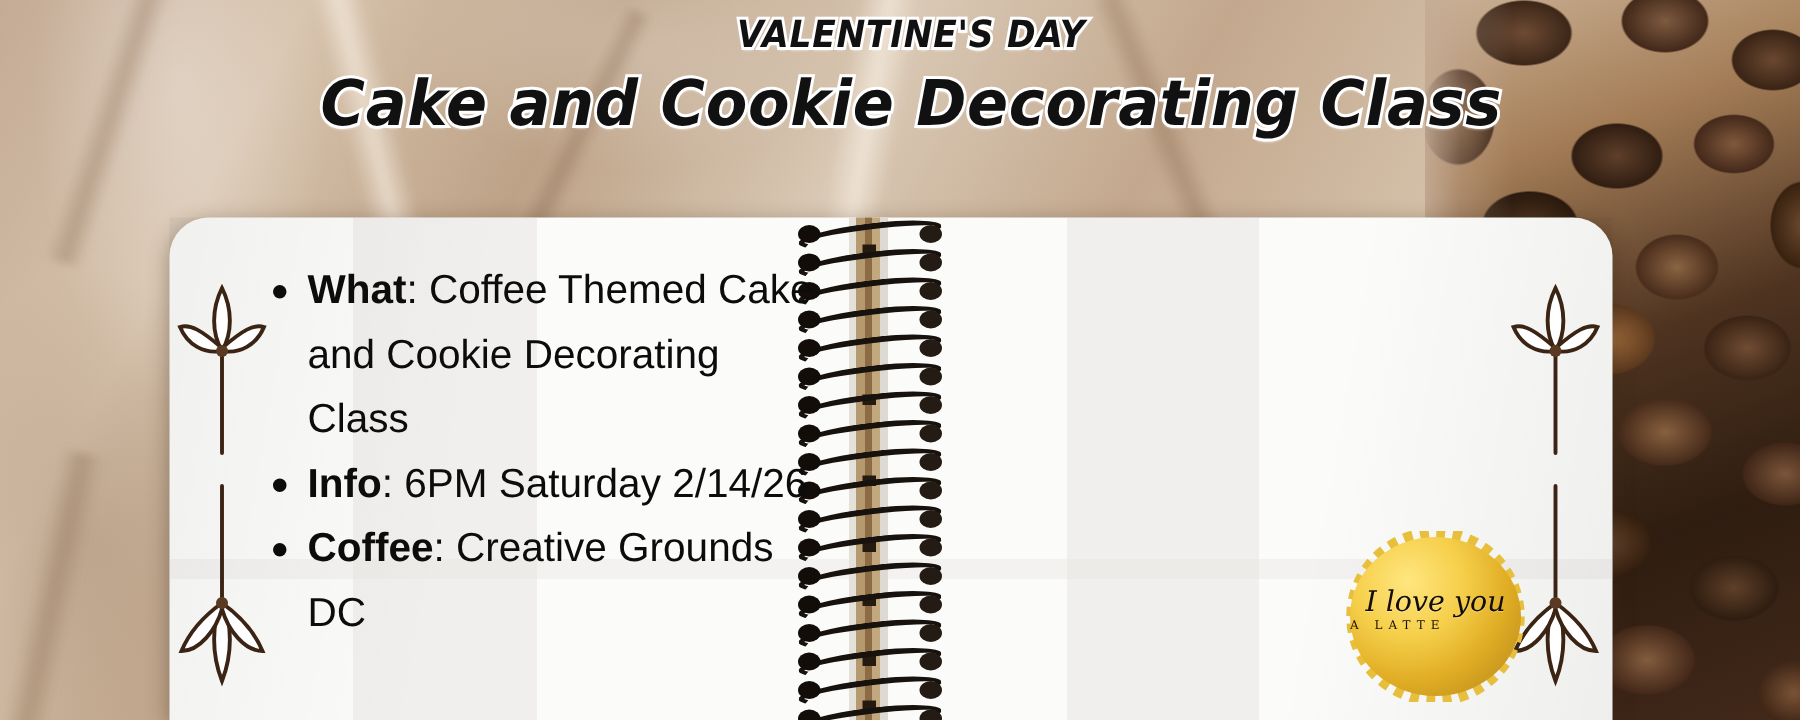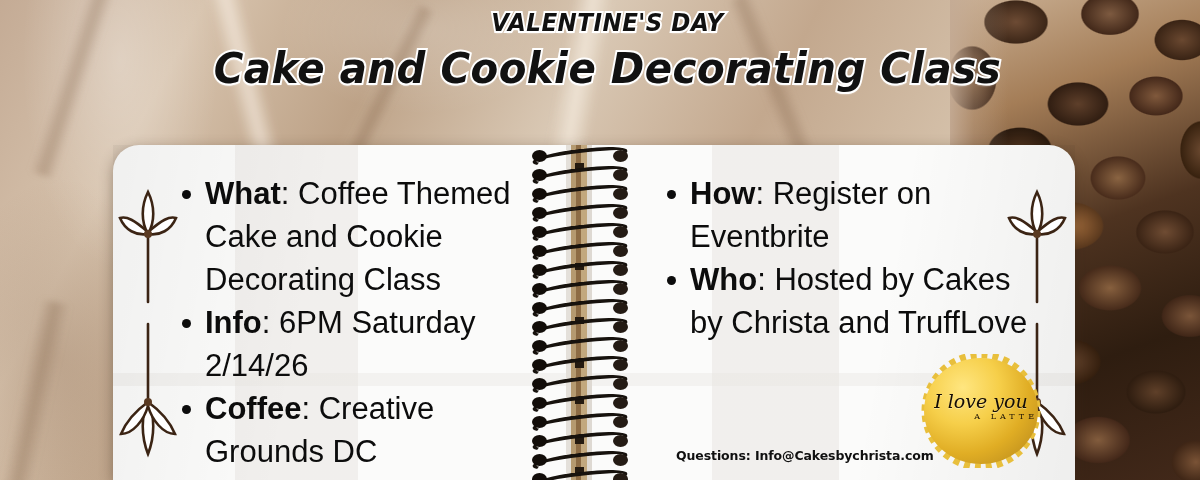--- a/index.html
+++ b/index.html
@@ -110,52 +110,52 @@
   .hl-sm{font-size:25px;line-height:30px;transform:scaleX(.92);}
   .hl-lg{font-size:42px;line-height:54px;margin-top:4px;transform:scaleX(.96);}
 
   
   .col{position:absolute;top:172px;}
   .col.left{left:182px;width:360px;}
   .col.right{left:667px;width:370px;}
   ul{list-style:none;margin:0;padding:0;}
   li{
     position:relative;padding-left:23px;
-    font-size:31px;line-height:43px;color:#0c0c0c;
+    font-size:27px;line-height:43px;color:#0c0c0c;
     font-family:"Liberation Sans",sans-serif;
   }
   li::before{
     content:"";position:absolute;left:0;top:18px;
     width:9px;height:9px;border-radius:50%;background:#0c0c0c;
   }
   li .k{font-weight:bold;}
 
   
   .orn{position:absolute;width:62px;height:290px;}
   .orn.l{left:117px;top:172px;}
   .orn.r{left:1006px;top:172px;}
 
   
   .seal{
-    position:absolute;left:924px;top:358px;width:114px;height:106px;
+    position:absolute;left:900px;top:358px;width:114px;height:106px;
   }
   .seal .disc{
     position:absolute;inset:0;border-radius:50%;
     background:
       radial-gradient(circle at 34% 28%,#ffe680 0%,#f6cf4a 34%,#e0ad24 62%,#b0821a 100%);
   }
   .seal .zig{position:absolute;inset:-4px;}
   .seal-txt{
     position:absolute;left:0;right:0;top:34px;text-align:center;
     font-family:"DejaVu Serif",serif;font-style:italic;
     font-size:19px;color:#140d05;line-height:19px;
     text-shadow:0 1px 0 rgba(255,255,255,.35);
   }
   .seal-sub{
-    position:absolute;left:0;right:0;top:54px;text-align:right;
+    position:absolute;left:0;right:0;top:54px;text-align:left;
     font-family:"DejaVu Serif",serif;
     font-size:8px;letter-spacing:4px;color:#1a1005;
   }
 
   
   .questions{
     position:absolute;left:676px;top:448px;
     font-family:"DejaVu Sans",sans-serif;
     font-weight:bold;font-size:12.5px;color:#101010;
     letter-spacing:-.1px;white-space:nowrap;
@@ -323,31 +323,24 @@
   </div>
 
   <div class="col left">
     <ul>
       <li><span class="k">What</span><span>: </span><span>Coffee Themed Cake and Cookie Decorating Class</span></li>
       <li><span class="k">Info</span><span>: </span><span>6PM Saturday 2/14/26</span></li>
       <li><span class="k">Coffee</span><span>: </span><span>Creative Grounds DC</span></li>
     </ul>
   </div>
 
-  <div class="col right">
-    <ul>
-      <li><span class="k">How</span><span>: </span><span>Register on Eventbrite</span></li>
-      <li><span class="k">Who</span><span>: </span><span>Hosted by Cakes by Christa and TruffLove</span></li>
-    </ul>
-  </div>
 
   <div class="seal">
     <svg class="zig" viewBox="0 0 122 114" width="122" height="114">
       <circle cx="61" cy="57" r="56" fill="none" stroke="#e8bf3c" stroke-width="7" stroke-dasharray="6 5"></circle>
     </svg>
     <div class="disc"></div>
     <div class="seal-txt">I love you</div>
     <div class="seal-sub">A LATTE</div>
   </div>
 
-  <div class="questions">Questions: Info@Cakesbychrista.com</div>
 
 </div>
 
 </body></html>

